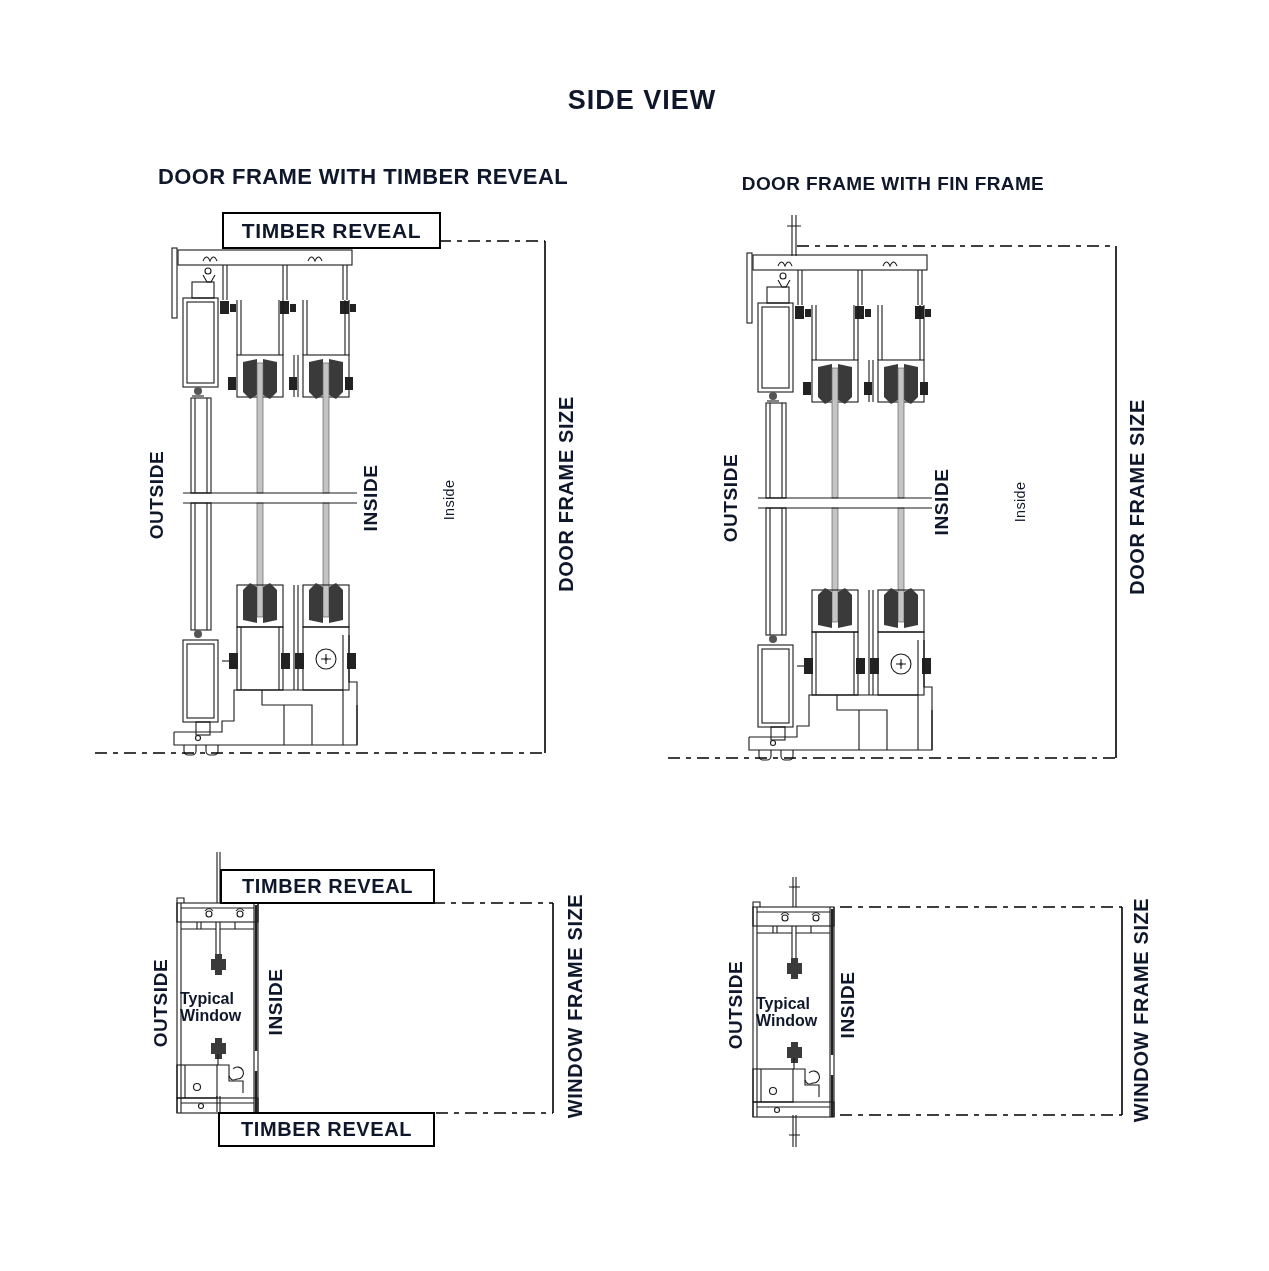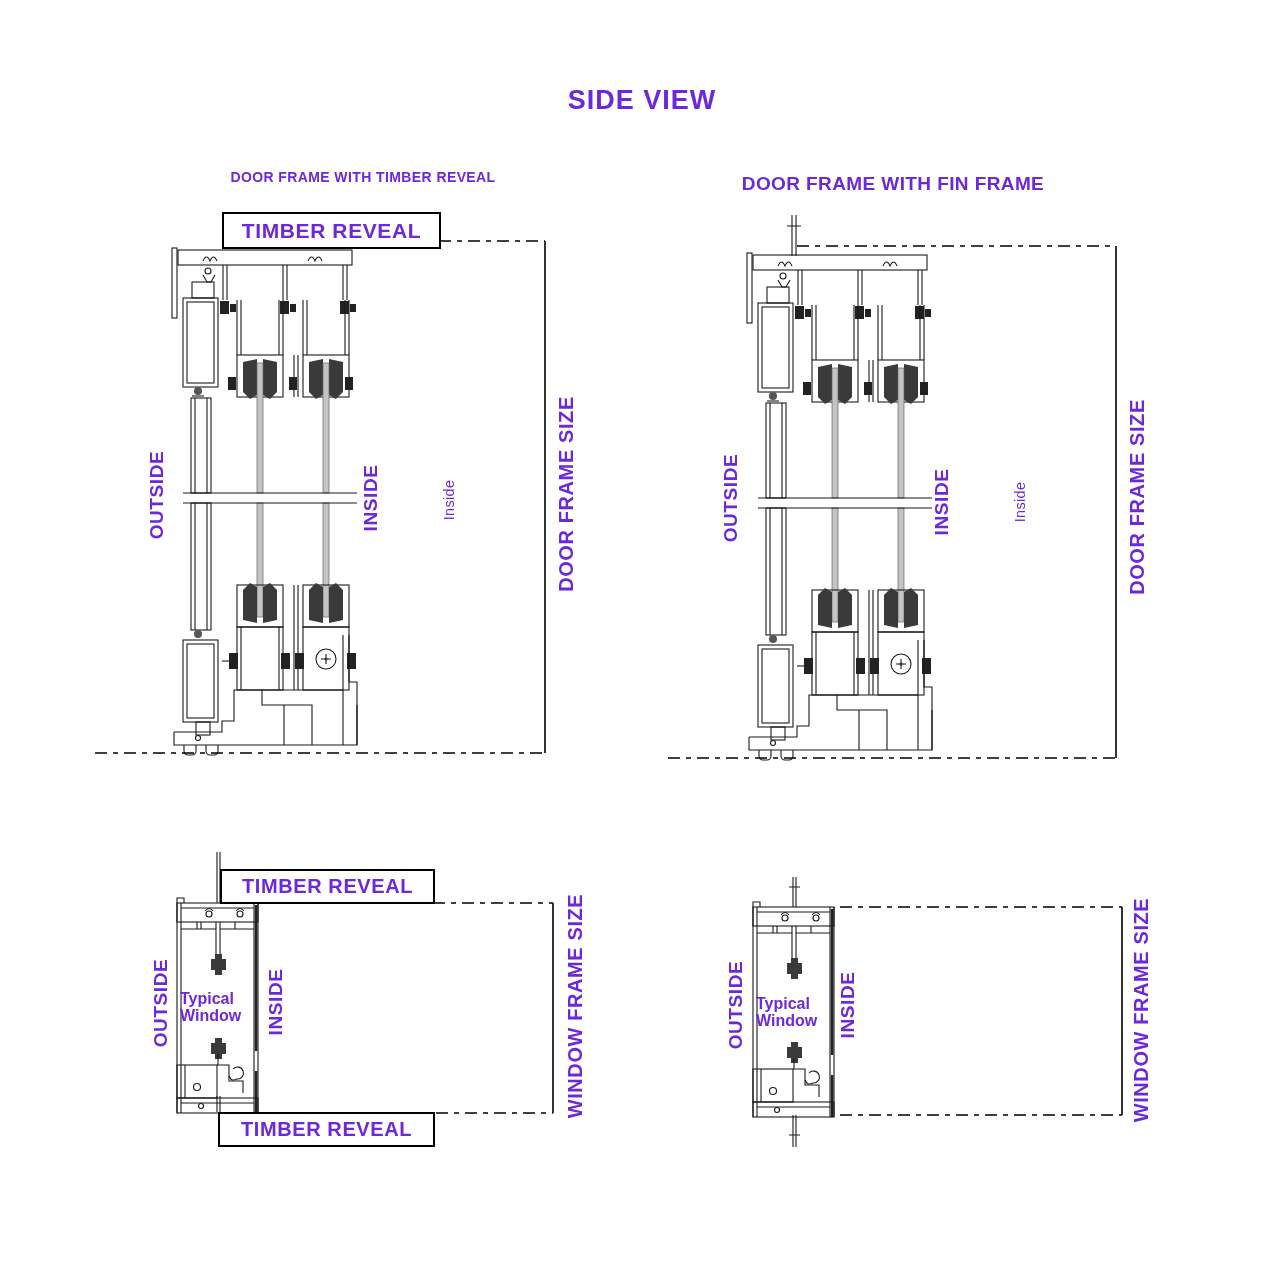--- a/index.html
+++ b/index.html
@@ -1,17 +1,17 @@
 <!DOCTYPE html>
 <html><head>
 <meta charset="utf-8">
 <style>
   html,body{margin:0;padding:0;background:#fff;}
   .canvas{position:relative;width:1269px;height:1271px;background:#fff;overflow:hidden;
-          font-family:"Liberation Sans", sans-serif;color:#6d28d9;}
+          font-family:"Liberation Sans", sans-serif;color:#0f172a;}
   svg{position:absolute;left:0;top:0;}
   .dwg{stroke:#1a1a1a;stroke-width:1.1;fill:none;}
   .fil{fill:#3a3a3a;stroke:none;}
   .drk{fill:#222;stroke:none;}
   .gls{fill:#c4c4c4;stroke:#666;stroke-width:0.7;}
   .wht{fill:#fff;stroke:none;}
   .dim{stroke:#000;stroke-width:1.6;fill:none;}
   .dsh{stroke:#000;stroke-width:1.6;fill:none;stroke-dasharray:12 6 5 6;}
   .lbl{position:absolute;transform:translate(-50%,-50%);white-space:nowrap;
        font-weight:bold;letter-spacing:0.4px;}
@@ -190,21 +190,21 @@
     </g>
     <g>
       <path class="dsh" d="M840,907 H1122"></path>
       <path class="dim" d="M1122,907 V1115"></path>
       <path class="dsh" d="M840,1115 H1122"></path>
     </g>
   </svg>
 
   <div class="lbl" style="left:642px;top:100px;font-size:27px;letter-spacing:1px;">SIDE VIEW</div>
 
-  <div class="lbl" style="left:363px;top:177px;font-size:14px;">DOOR FRAME WITH TIMBER REVEAL</div>
+  <div class="lbl" style="left:363px;top:177px;font-size:22px;">DOOR FRAME WITH TIMBER REVEAL</div>
   <div class="lbl" style="left:893px;top:184px;font-size:19px;">DOOR FRAME WITH FIN FRAME</div>
 
   <div class="tbox" style="left:222px;top:212px;width:215px;height:33px;font-size:21px;">
     <span>TIMBER REVEAL</span>
   </div>
   <div class="tbox" style="left:220px;top:869px;width:211px;height:31px;font-size:20px;">
     <span>TIMBER REVEAL</span>
   </div>
   <div class="tbox" style="left:218px;top:1112px;width:213px;height:31px;font-size:20px;">
     <span>TIMBER REVEAL</span>

